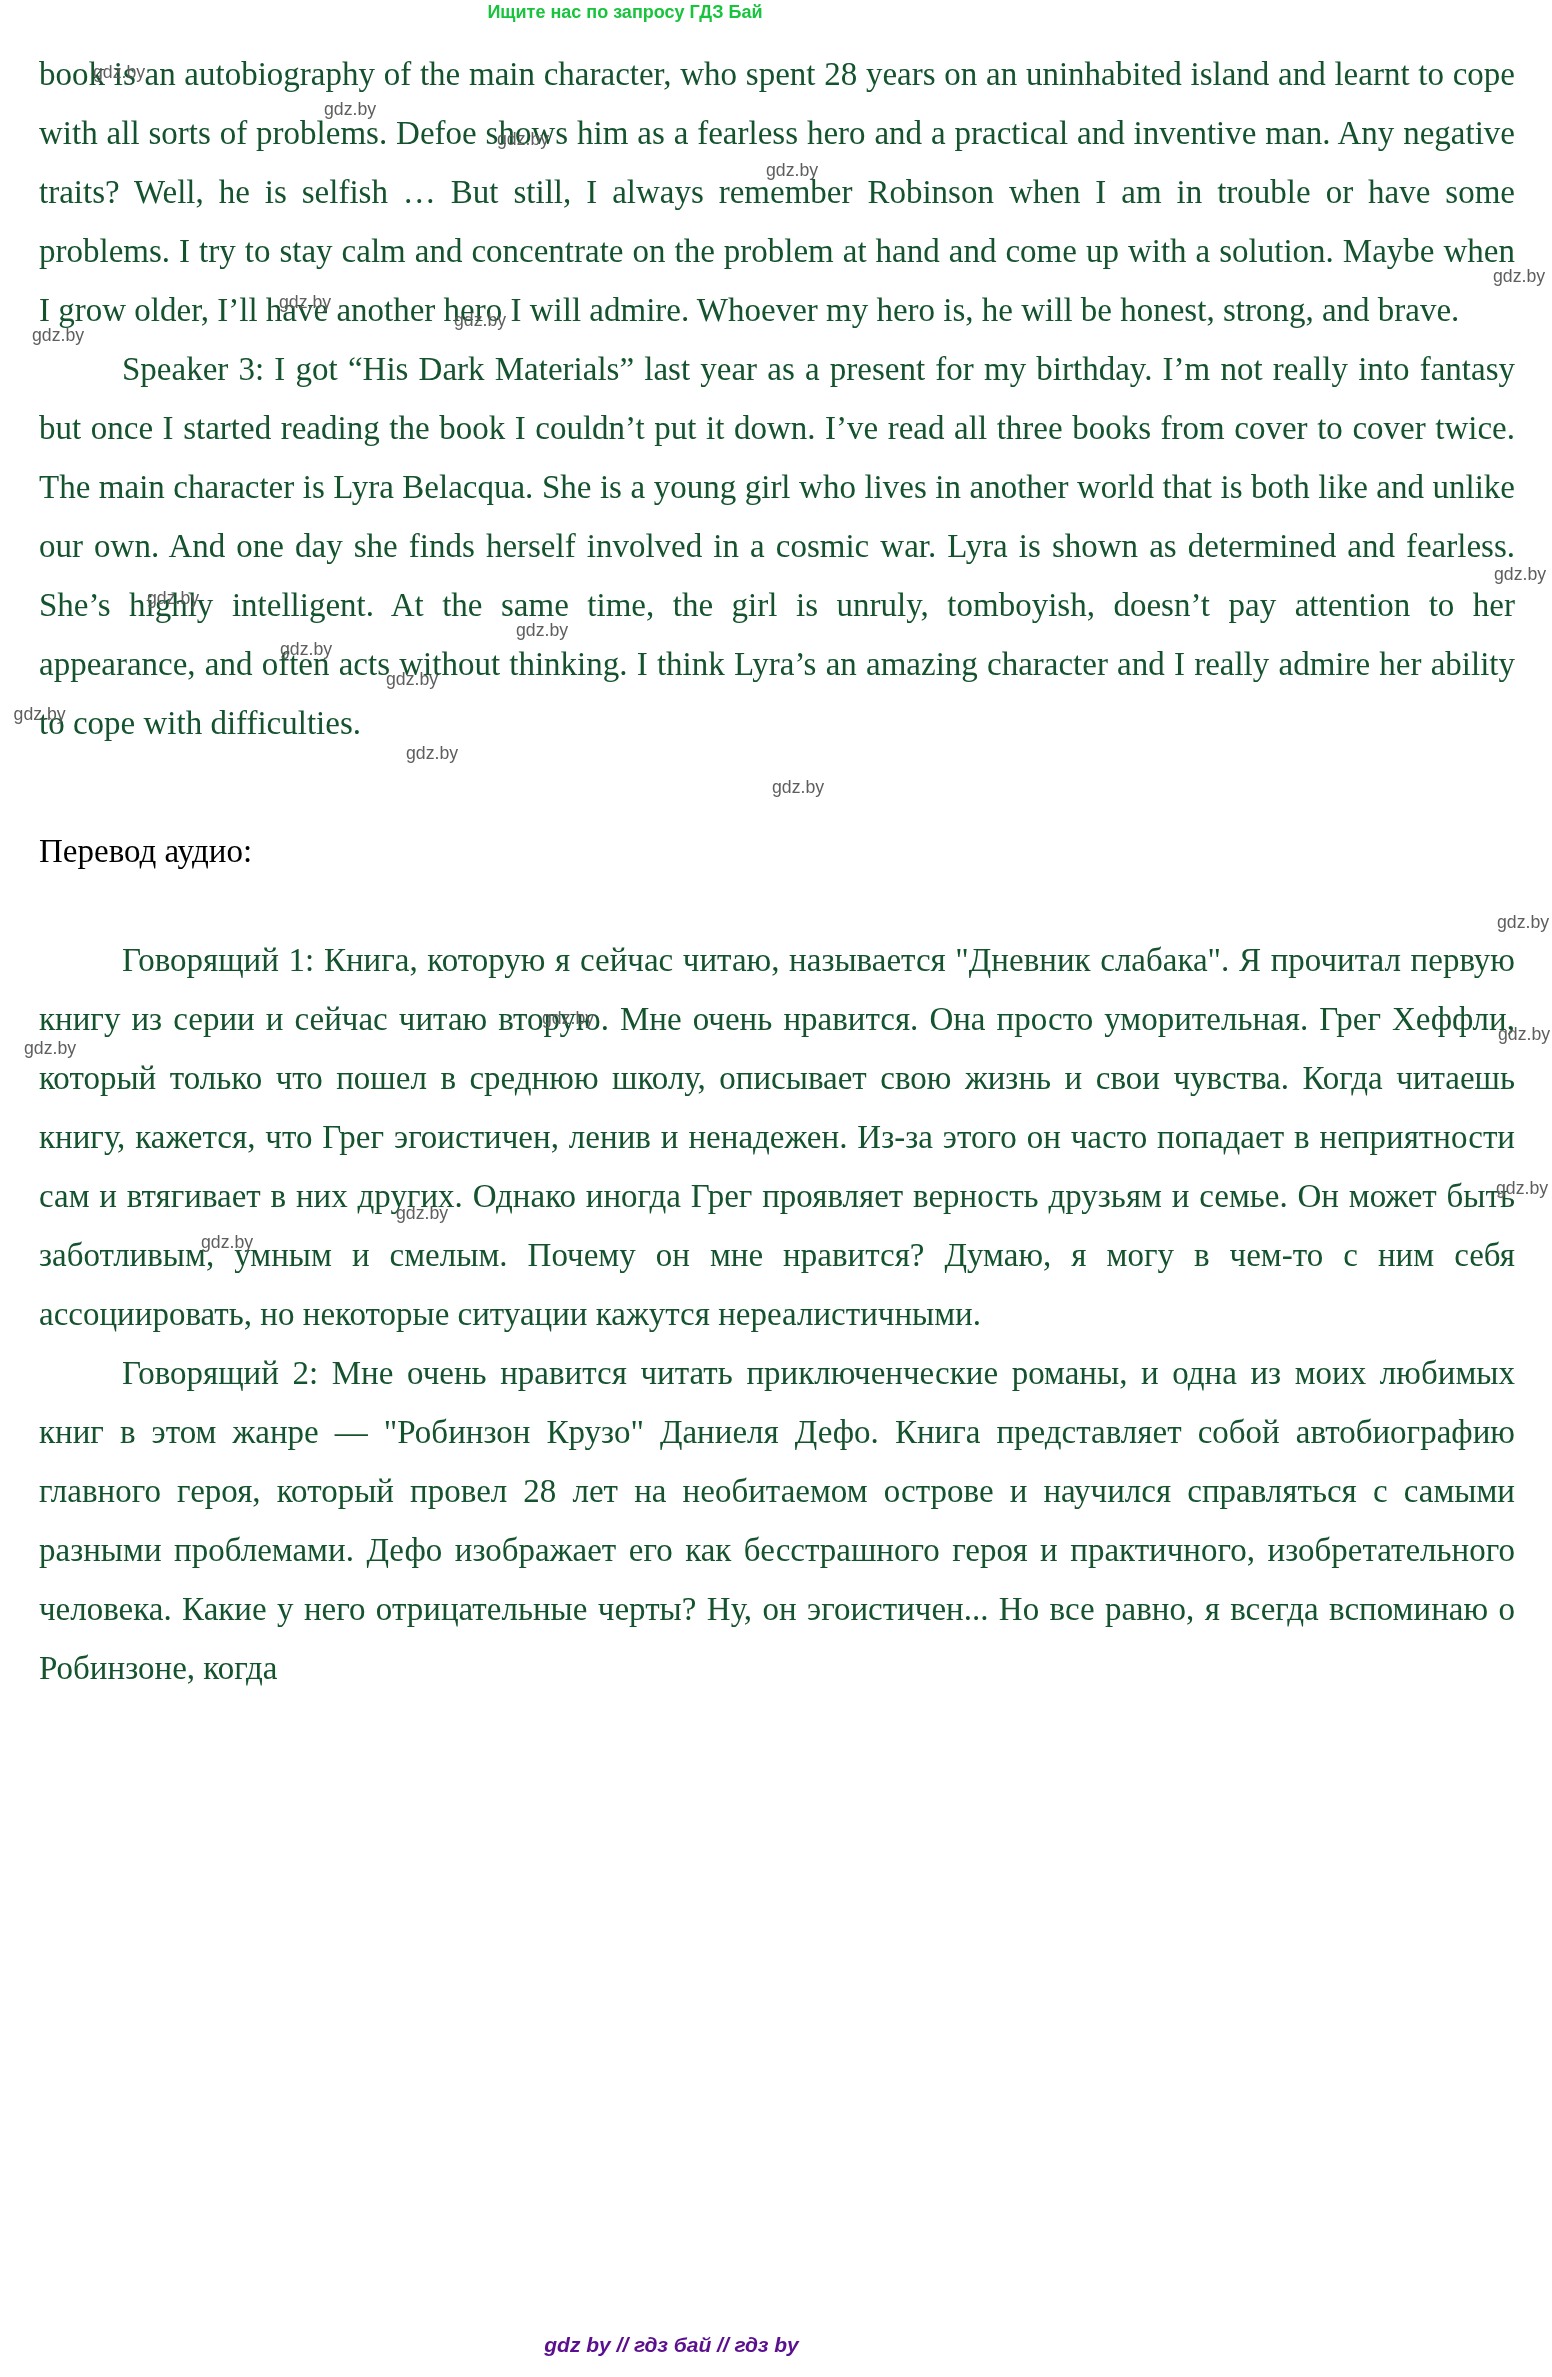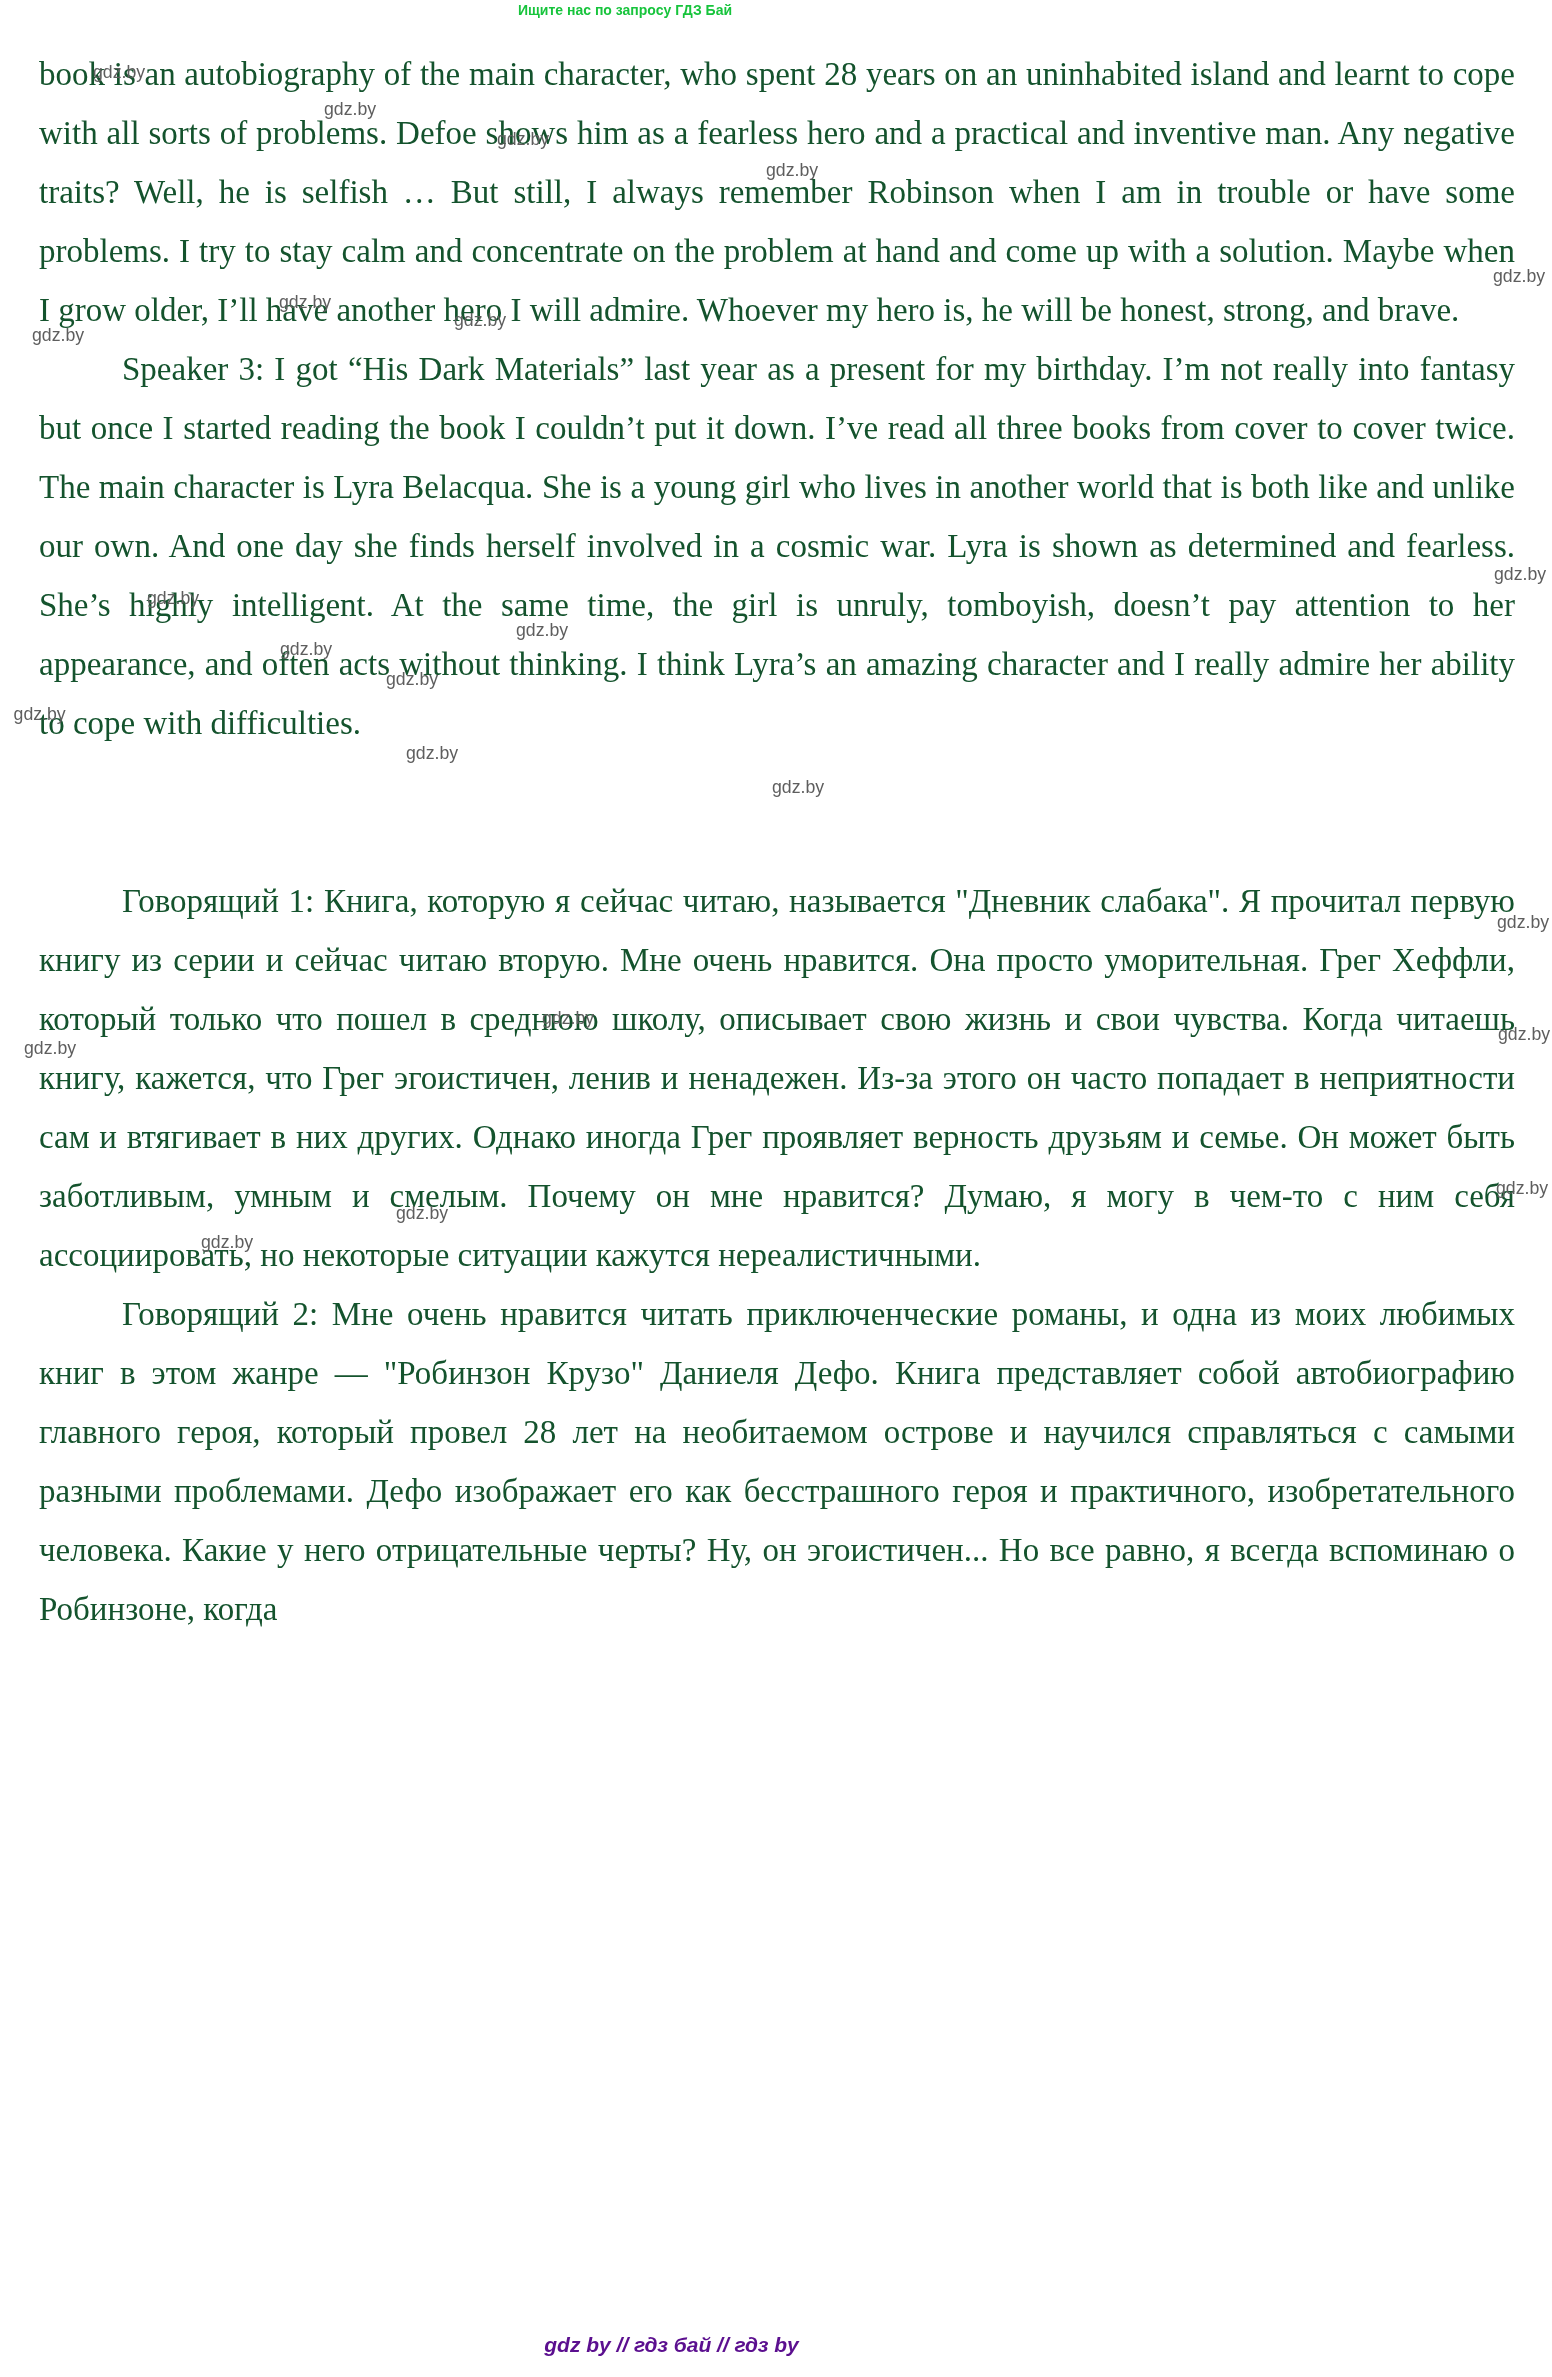--- a/index.html
+++ b/index.html
@@ -24,21 +24,21 @@
   }
 
   
   .promo-header {
     position: absolute;
     top: 1.6px;
     left: 0;
     width: 1250px;
     text-align: center;
     font-family: "Liberation Sans", "DejaVu Sans", sans-serif;
-    font-size: 14px;
+    font-size: 18px;
     font-weight: 700;
     color: #17c43c;
     letter-spacing: 0px;
     white-space: nowrap;
   }
 
   
   .promo-footer {
     position: absolute;
     top: 2333px;
@@ -105,20 +105,21 @@
   <div class="promo-header" style="color: rgb(23, 196, 60);">Ищите нас по запросу ГДЗ Бай</div>
 
   <div class="text-column">
 
     <p class="para">book is an autobiography of the main character, who spent 28 years on an uninhabited island and learnt to cope with all sorts of problems. Defoe shows him as a fearless hero and a practical and inventive man. Any negative traits? Well, he is selfish … But still, I always remember Robinson when I am in trouble or have some problems. I try to stay calm and concentrate on the problem at hand and come up with a solution. Maybe when I grow older, I’ll have another hero I will admire. Whoever my hero is, he will be honest, strong, and brave.</p>
 
     <p class="para indent">Speaker 3: I got “His Dark Materials” last year as a present for my birthday. I’m not really into fantasy but once I started reading the book I couldn’t put it down. I’ve read all three books from cover to cover twice. The main character is Lyra Belacqua. She is a young girl who lives in another world that is both like and unlike our own. And one day she finds herself involved in a cosmic war. Lyra is shown as determined and fearless. She’s highly intelligent. At the same time, the girl is unruly, tomboyish, doesn’t pay attention to her appearance, and often acts without thinking. I think Lyra’s an amazing character and I really admire her ability to cope with difficulties.</p>
 
     <div class="spacer-lg"></div>
 
+    <p class="heading-line">Перевод аудио:</p>
 
     <div class="spacer-md"></div>
 
     <p class="para indent">Говорящий 1: Книга, которую я сейчас читаю, называется "Дневник слабака". Я прочитал первую книгу из серии и сейчас читаю вторую. Мне очень нравится. Она просто уморительная. Грег Хеффли, который только что пошел в среднюю школу, описывает свою жизнь и свои чувства. Когда читаешь книгу, кажется, что Грег эгоистичен, ленив и ненадежен. Из-за этого он часто попадает в неприятности сам и втягивает в них других. Однако иногда Грег проявляет верность друзьям и семье. Он может быть заботливым, умным и смелым. Почему он мне нравится? Думаю, я могу в чем-то с ним себя ассоциировать, но некоторые ситуации кажутся нереалистичными.</p>
 
     <p class="para indent">Говорящий 2: Мне очень нравится читать приключенческие романы, и одна из моих любимых книг в этом жанре — "Робинзон Крузо" Даниеля Дефо. Книга представляет собой автобиографию главного героя, который провел 28 лет на необитаемом острове и научился справляться с самыми разными проблемами. Дефо изображает его как бесстрашного героя и практичного, изобретательного человека. Какие у него отрицательные черты? Ну, он эгоистичен... Но все равно, я всегда вспоминаю о Робинзоне, когда</p>
 
   </div>
 
   <div class="promo-footer" style="color: rgb(91, 15, 143);">gdz by  //  гдз бай  //  гдз by</div>

